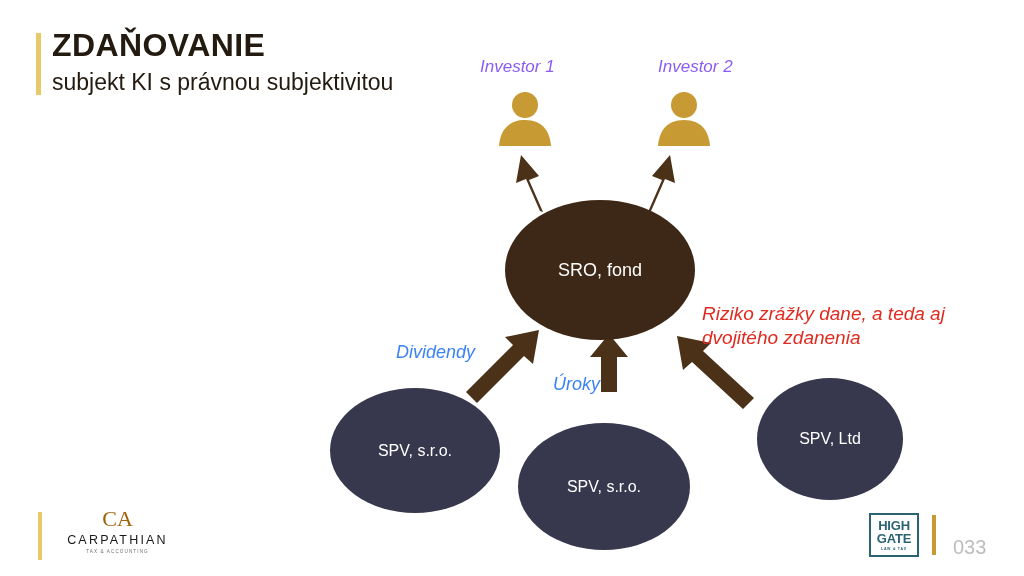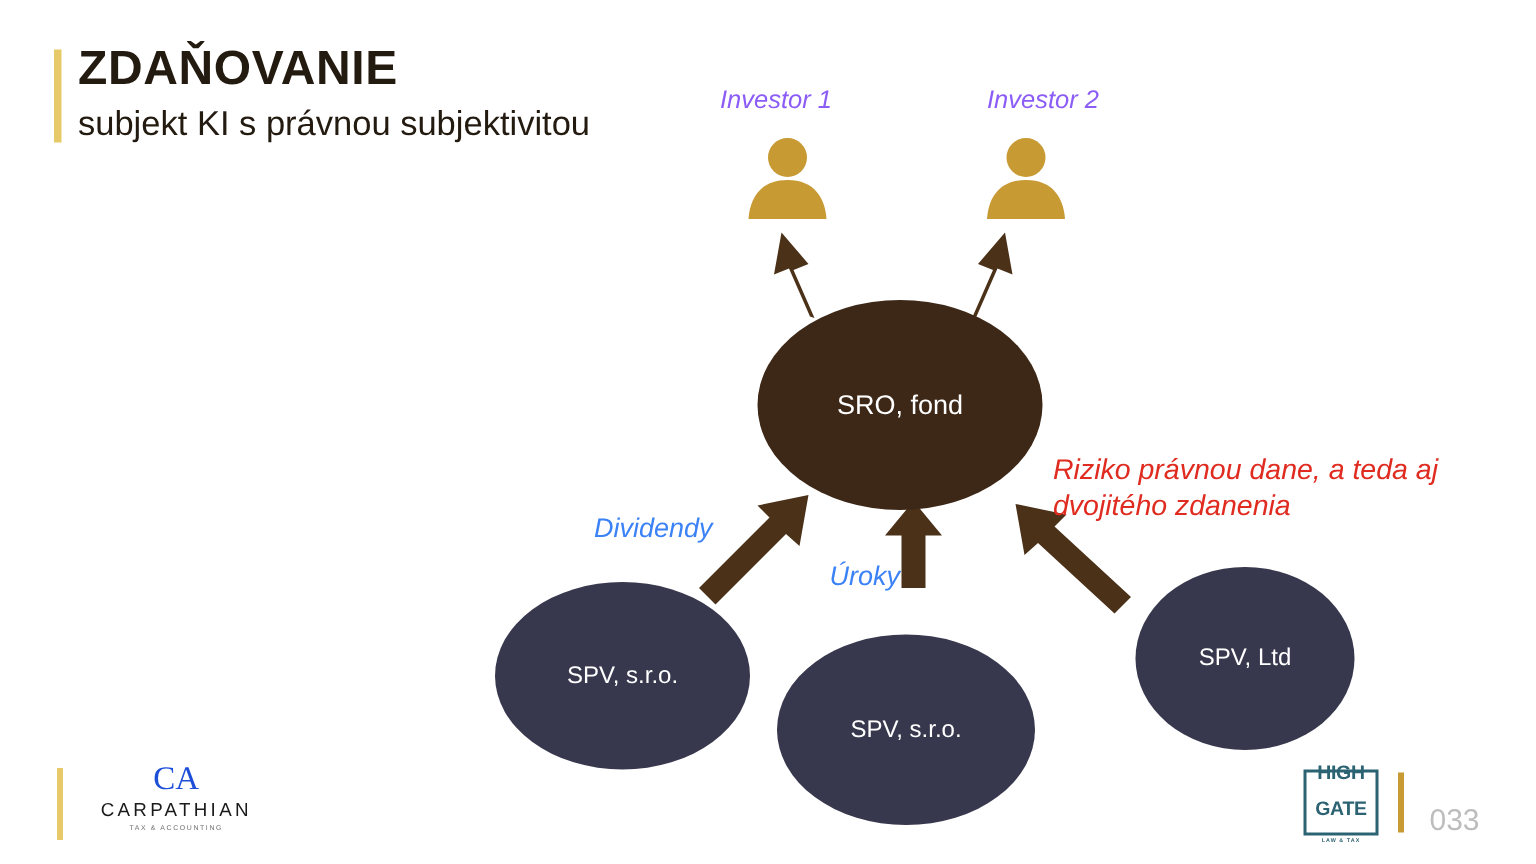--- a/index.html
+++ b/index.html
@@ -119,21 +119,21 @@
   }
   .carpathian-logo {
     position: absolute;
     left: 55px;
     top: 508px;
     width: 125px;
     text-align: center;
   }
   .carpathian-mark {
     font-size: 22px;
-    color: #1d4ed8;
+    color: #a16207;
     letter-spacing: 0px;
     line-height: 1;
     font-family: "Liberation Serif", serif;
   }
   .carpathian-name {
     font-size: 12.5px;
     color: #1A1A1A;
     letter-spacing: 2.2px;
     margin-top: 3px;
   }
@@ -150,21 +150,20 @@
     top: 513px;
     width: 50px;
     height: 44px;
     border: 2px solid #2B6372;
     box-sizing: border-box;
     display: flex;
     flex-direction: column;
     align-items: center;
     justify-content: center;
     background: #ffffff;
-    gap: 11px;
   }
   .highgate-line {
     font-size: 13px;
     font-weight: bold;
     color: #2B6372;
     line-height: 1.02;
     letter-spacing: -0.2px;
   }
   .highgate-tag {
     font-size: 3.6px;
@@ -239,21 +238,21 @@
 
   <div class="node-ellipse node-spv" style="left:757px; top:378px; width:146px; height:122px;">
     <span>SPV, Ltd</span>
   </div>
 
   <div class="edge-label" style="left:396px; top:342px;">Dividendy</div>
   <div class="edge-label" style="left:553px; top:374px;">Úroky</div>
 
 
   <div class="annotation-red" style="left:702px; top:302px; width:310px;">
-    <div>Riziko právnou dane, a teda aj</div>
+    <div>Riziko zrážky dane, a teda aj</div>
     <div>dvojitého zdanenia</div>
   </div>
 
   <div class="footer-accent-bar"></div>
 
   <div class="carpathian-logo">
     <div class="carpathian-mark">CA</div>
     <div class="carpathian-name">CARPATHIAN</div>
     <div class="carpathian-tag">TAX &amp; ACCOUNTING</div>
   </div>

